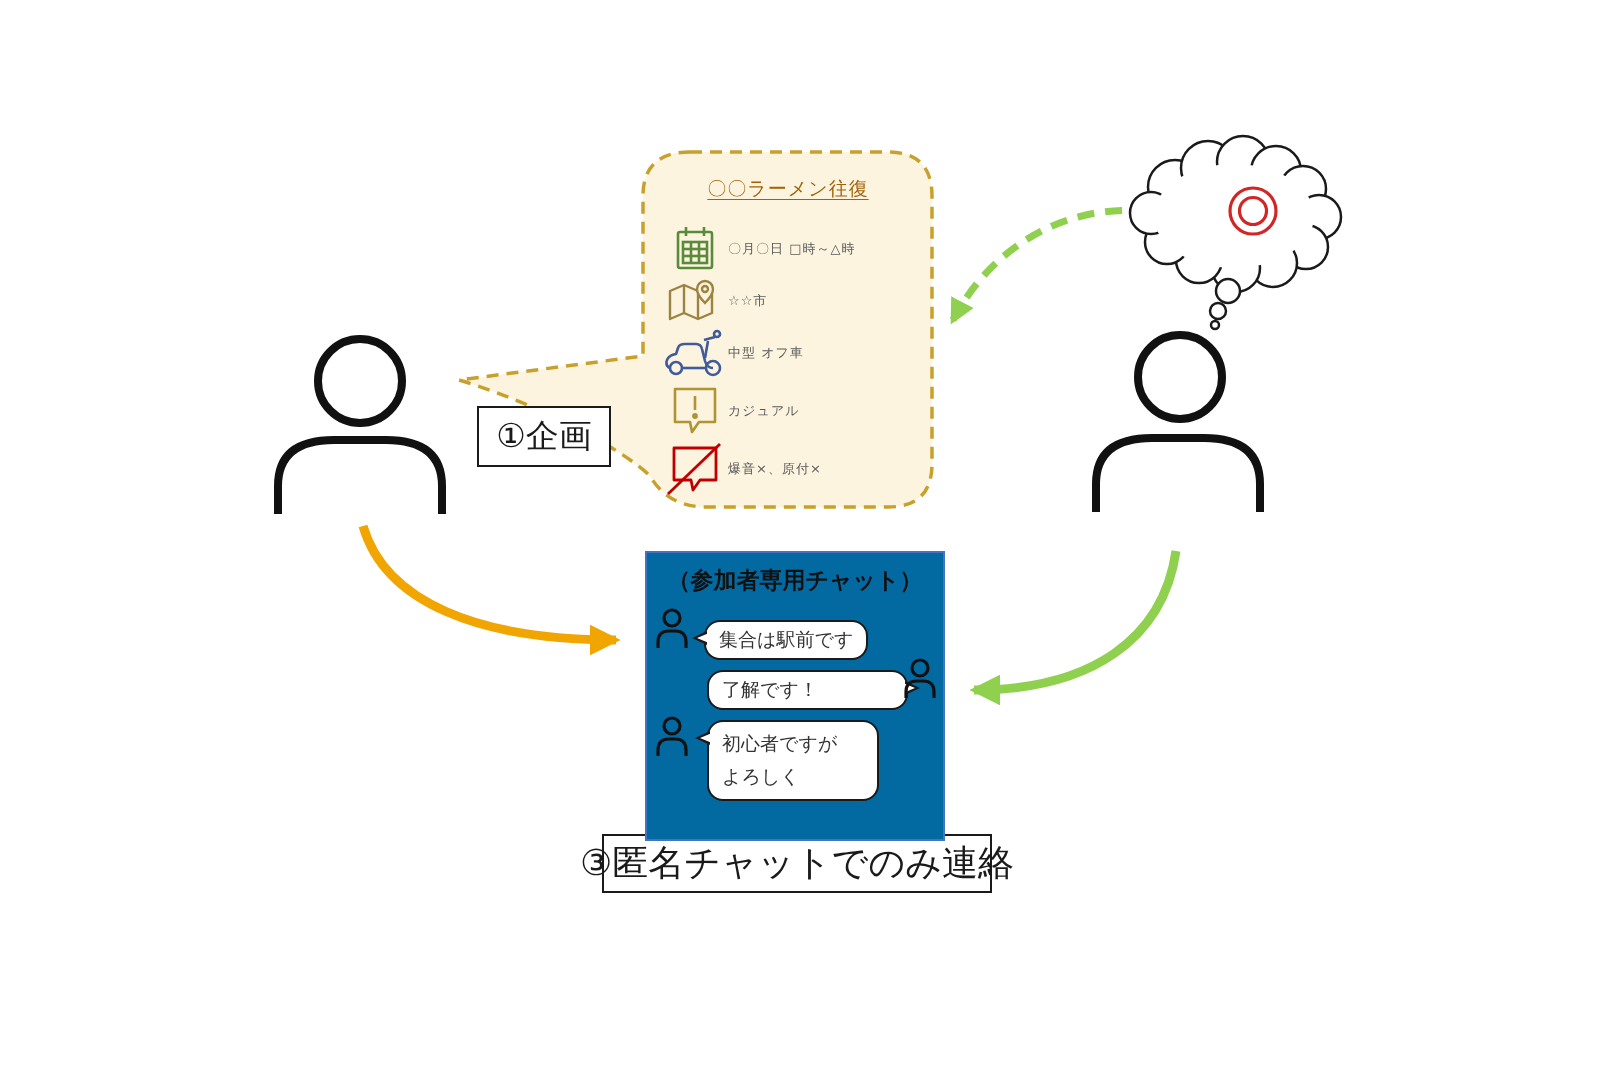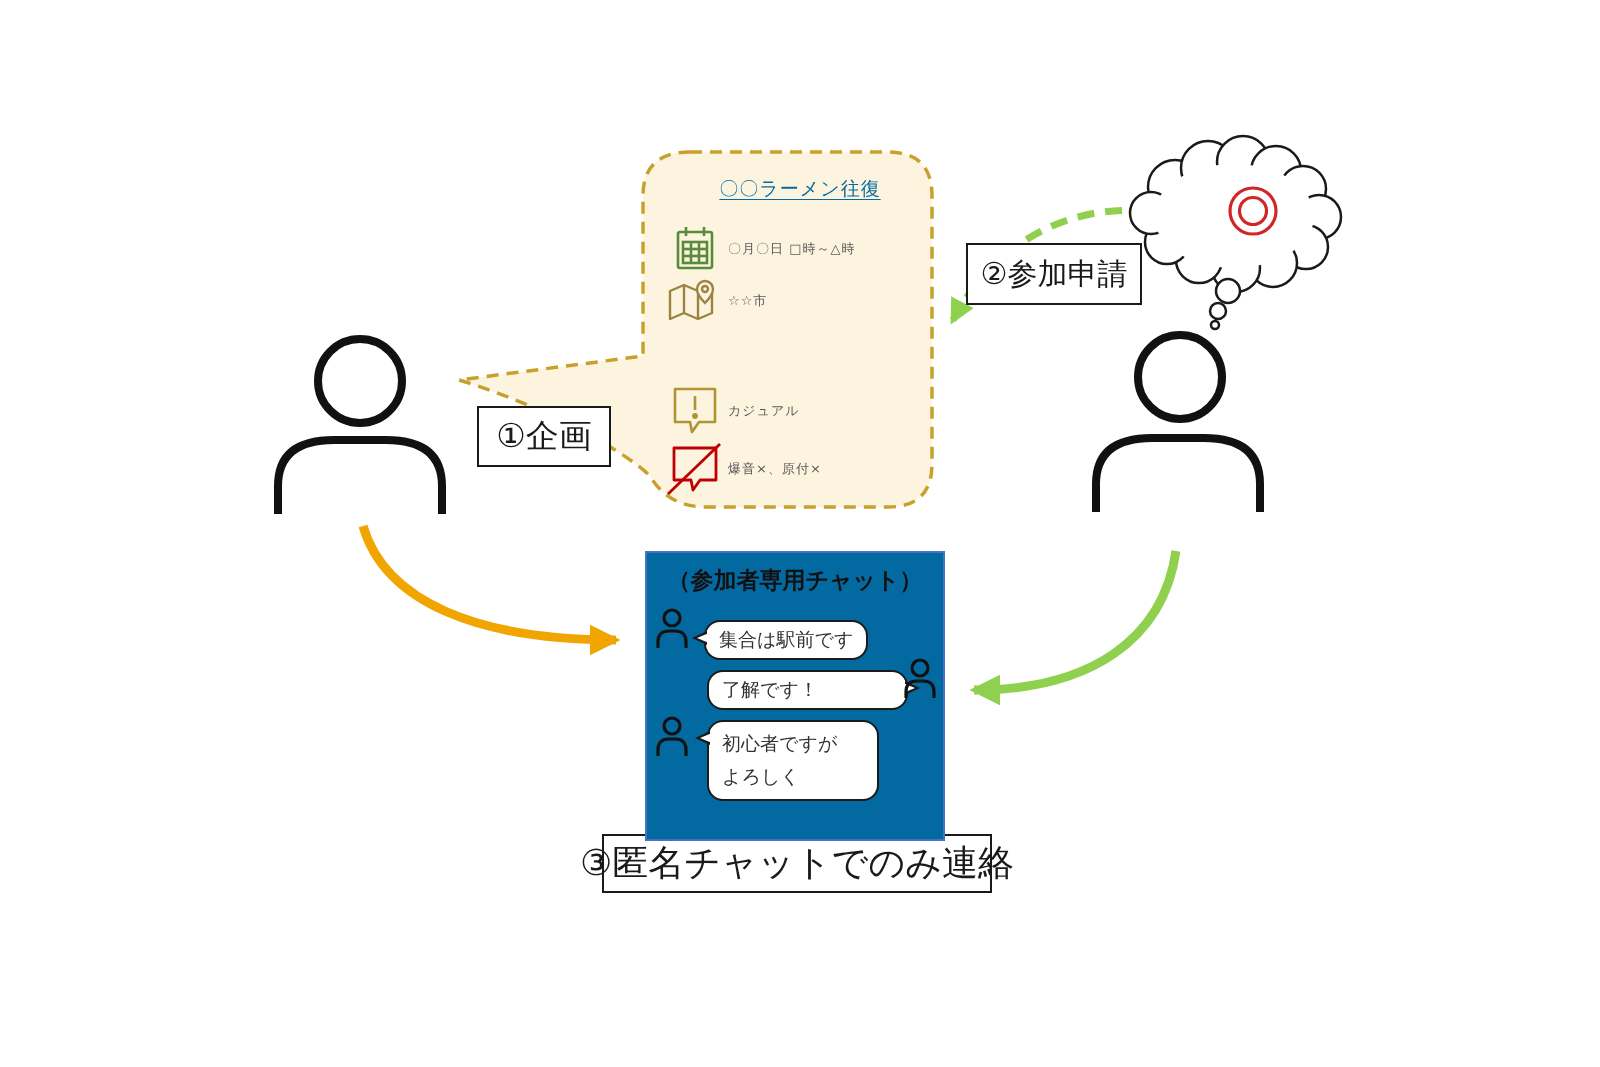--- a/index.html
+++ b/index.html
@@ -3,22 +3,22 @@
 <meta charset="utf-8">
 <style>
   html,body{margin:0;padding:0;background:#ffffff;}
   body{font-family:"DejaVu Sans","Liberation Sans",sans-serif;}
   #canvas{position:relative;width:1600px;height:1067px;background:#ffffff;overflow:hidden;}
   #base-svg{position:absolute;left:0;top:0;width:1600px;height:1067px;}
 
   
   .plan-title{
     position:absolute;left:643px;top:176px;width:290px;text-align:center;
-    font-size:19px;color:#0369a1;letter-spacing:1px;
-    text-decoration:underline;text-underline-offset:4px;padding-left:12px;
+    font-size:19px;color:#a16207;letter-spacing:1px;
+    text-decoration:underline;text-underline-offset:4px;
   }
   .plan-row{position:absolute;left:662px;width:266px;height:54px;display:flex;align-items:center;}
   .plan-row .ic{width:66px;display:flex;justify-content:center;align-items:center;flex:0 0 66px;}
   .plan-row .lbl{font-size:13px;color:#595959;letter-spacing:1px;white-space:nowrap;}
 
   
   .step-box{
     position:absolute;background:#ffffff;border:2.5px solid #1a1a1a;
     display:flex;align-items:center;justify-content:center;
     color:#1a1a1a;white-space:nowrap;
@@ -152,20 +152,34 @@
         <path d="M3,40 V12 L17,6 L31,12 L45,6 V34 L31,40 L17,34 Z" stroke-linejoin="round"></path>
         <line x1="17" y1="6" x2="17" y2="34"></line>
           <line x1="31" y1="12" x2="31" y2="40"></line>
         <path d="M38,2 a8,8 0 0 1 8,8 c0,6 -8,14 -8,14 c0,0 -8,-8 -8,-14 a8,8 0 0 1 8,-8 Z" fill="#FCF4DF"></path>
         <circle cx="38" cy="10" r="3"></circle>
       </svg>
     </span>
     <span class="lbl">☆☆市</span>
   </div>
 
+  <div class="plan-row" style="top:326px">
+    <span class="ic">
+      <svg width="62" height="50" viewBox="0 0 62 50" fill="none" stroke="#3F5B9B" stroke-width="2.6">
+        <circle cx="12" cy="40" r="6"></circle>
+          <circle cx="49" cy="40" r="7"></circle>
+        <path d="M6,40 Q1,38 3,32 Q5,27 12,26 L14,20 Q15,16 21,16 H32 Q37,16 38,21 L41,33 Q43,40 49,40" stroke-linejoin="round"></path>
+        <line x1="18" y1="40" x2="42" y2="40"></line>
+        <path d="M44,13 L41,30"></path>
+        <path d="M40,12 L51,9"></path>
+        <circle cx="53" cy="6" r="3"></circle>
+      </svg>
+    </span>
+    <span class="lbl">中型 オフ車</span>
+  </div>
 
   <div class="plan-row" style="top:384px">
     <span class="ic">
       <svg width="48" height="50" viewBox="0 0 48 50" fill="none" stroke="#AF9433" stroke-width="2.6">
         <path d="M4,3 H44 V36 H28 L21,46 L19,36 H4 Z" stroke-linejoin="round"></path>
         <line x1="24" y1="10" x2="24" y2="24"></line>
         <circle cx="24" cy="30" r="1.6" fill="#AF9433"></circle>
       </svg>
     </span>
     <span class="lbl">カジュアル</span>
@@ -175,21 +189,20 @@
     <span class="ic">
       <svg width="58" height="58" viewBox="0 0 58 58" fill="none" stroke="#C00000" stroke-width="2.8">
         <path d="M8,8 H50 V40 H34 L27,50 L25,40 H8 Z" stroke-linejoin="round"></path>
         <line x1="2" y1="54" x2="54" y2="4"></line>
       </svg>
     </span>
     <span class="lbl">爆音×、原付×</span>
   </div>
 
   <div id="step1" class="step-box">①企画</div>
-  <div id="step2" class="step-box">②参加申請</div>
   <div id="step3" class="step-box">③匿名チャットでのみ連絡</div>
 
   <div id="chat">
     <div class="chat-title">（参加者専用チャット）</div>
 
     <span class="chat-person" style="left:8px;top:55px">
       <svg width="34" height="42" viewBox="0 0 34 42" fill="none" stroke="#111" stroke-width="3.2">
         <circle cx="17" cy="10" r="8"></circle>
         <path d="M3,40 V34 Q3,23 14,23 H20 Q31,23 31,34 V40" stroke-linejoin="round"></path>
       </svg>

